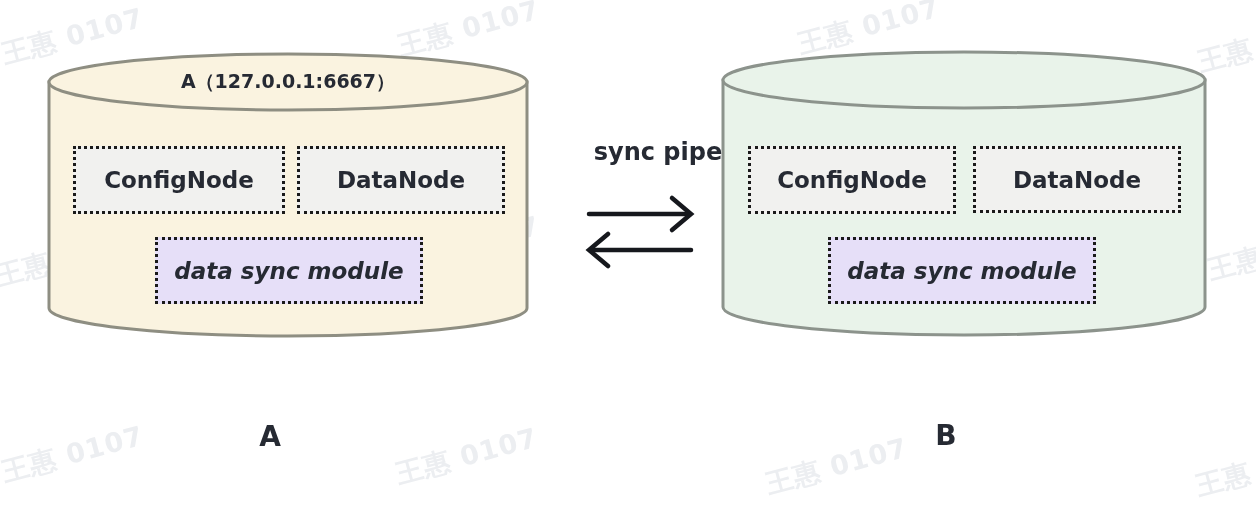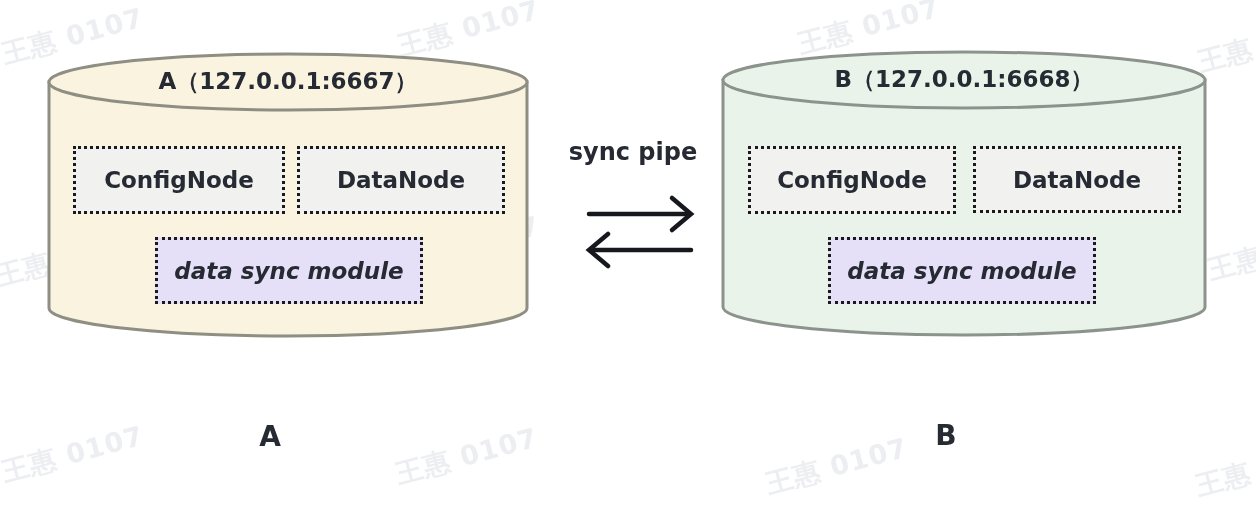--- a/index.html
+++ b/index.html
@@ -13,21 +13,21 @@
     position:absolute;font-size:27px;font-weight:600;letter-spacing:1px;
     color:var(--watermark,#eceef1);transform:rotate(-15deg);
     white-space:nowrap;z-index:1;user-select:none;pointer-events:none;
   }
   
   .cyl-svg{position:absolute;z-index:2;}
   .cyl-a-shape{fill:var(--cyl_a_fill,#faf3e0);stroke:var(--cyl_a_stroke,#8e8e82);stroke-width:3;}
   .cyl-b-shape{fill:var(--cyl_b_fill,#e9f3ea);stroke:var(--cyl_b_stroke,#8c938c);stroke-width:3;}
   .cyl-title{
     position:absolute;z-index:3;text-align:center;font-weight:bold;
-    font-size:23px;line-height:30px;height:30px;
+    font-size:19px;line-height:30px;height:30px;
   }
   
   .nbox{
     position:absolute;z-index:3;display:flex;align-items:center;justify-content:center;
     border:3px dotted var(--box_border,#1a1a1a);box-sizing:border-box;
     font-weight:bold;font-size:23px;background:var(--node_fill,#f1f1ef);text-align:center;
   }
   .nbox.purple{background:var(--sync_fill,#e6dff8);font-style:italic;}
   
   .pipe-label{
@@ -64,26 +64,25 @@
   </svg>
   <div class="cyl-title" style="left:48px;top:66px;width:480px">A（127.0.0.1:6667）</div>
   <div class="nbox" style="left:73px;top:146px;width:212px;height:68px">ConfigNode</div>
   <div class="nbox" style="left:297px;top:146px;width:208px;height:68px">DataNode</div>
   <div class="nbox purple" style="left:155px;top:237px;width:268px;height:67px">data sync module</div>
 
   <svg class="cyl-svg" style="left:720px;top:50px" width="488" height="290" viewBox="0 0 488 290">
     <path class="cyl-b-shape" d="M 3 30 L 3 257 A 241 28 0 0 0 485 257 L 485 30 Z"></path>
     <ellipse class="cyl-b-shape" cx="244" cy="30" rx="241" ry="28"></ellipse>
   </svg>
-  <div class="cyl-title" style="left:722px;top:64px;width:484px">B（127.0.0.1:6668）</div>
   <div class="nbox" style="left:748px;top:146px;width:208px;height:68px">ConfigNode</div>
   <div class="nbox" style="left:973px;top:146px;width:208px;height:67px">DataNode</div>
   <div class="nbox purple" style="left:828px;top:237px;width:268px;height:67px">data sync module</div>
 
-  <div class="pipe-label" style="left:565px;top:138px;width:136px">sync pipe</div>
+  <div class="pipe-label" style="left:590px;top:138px;width:136px">sync pipe</div>
   <svg class="arrows" style="left:575px;top:190px" width="130" height="80" viewBox="0 0 130 80">
     <g>
       <path class="arrow-stroke" d="M 14 24 H 112"></path>
       <path class="arrow-stroke" d="M 97 8 L 116 24 L 97 40"></path>
     </g>
     <g>
       <path class="arrow-stroke" d="M 116 60 H 18"></path>
       <path class="arrow-stroke" d="M 33 44 L 14 60 L 33 76"></path>
     </g>
   </svg>

